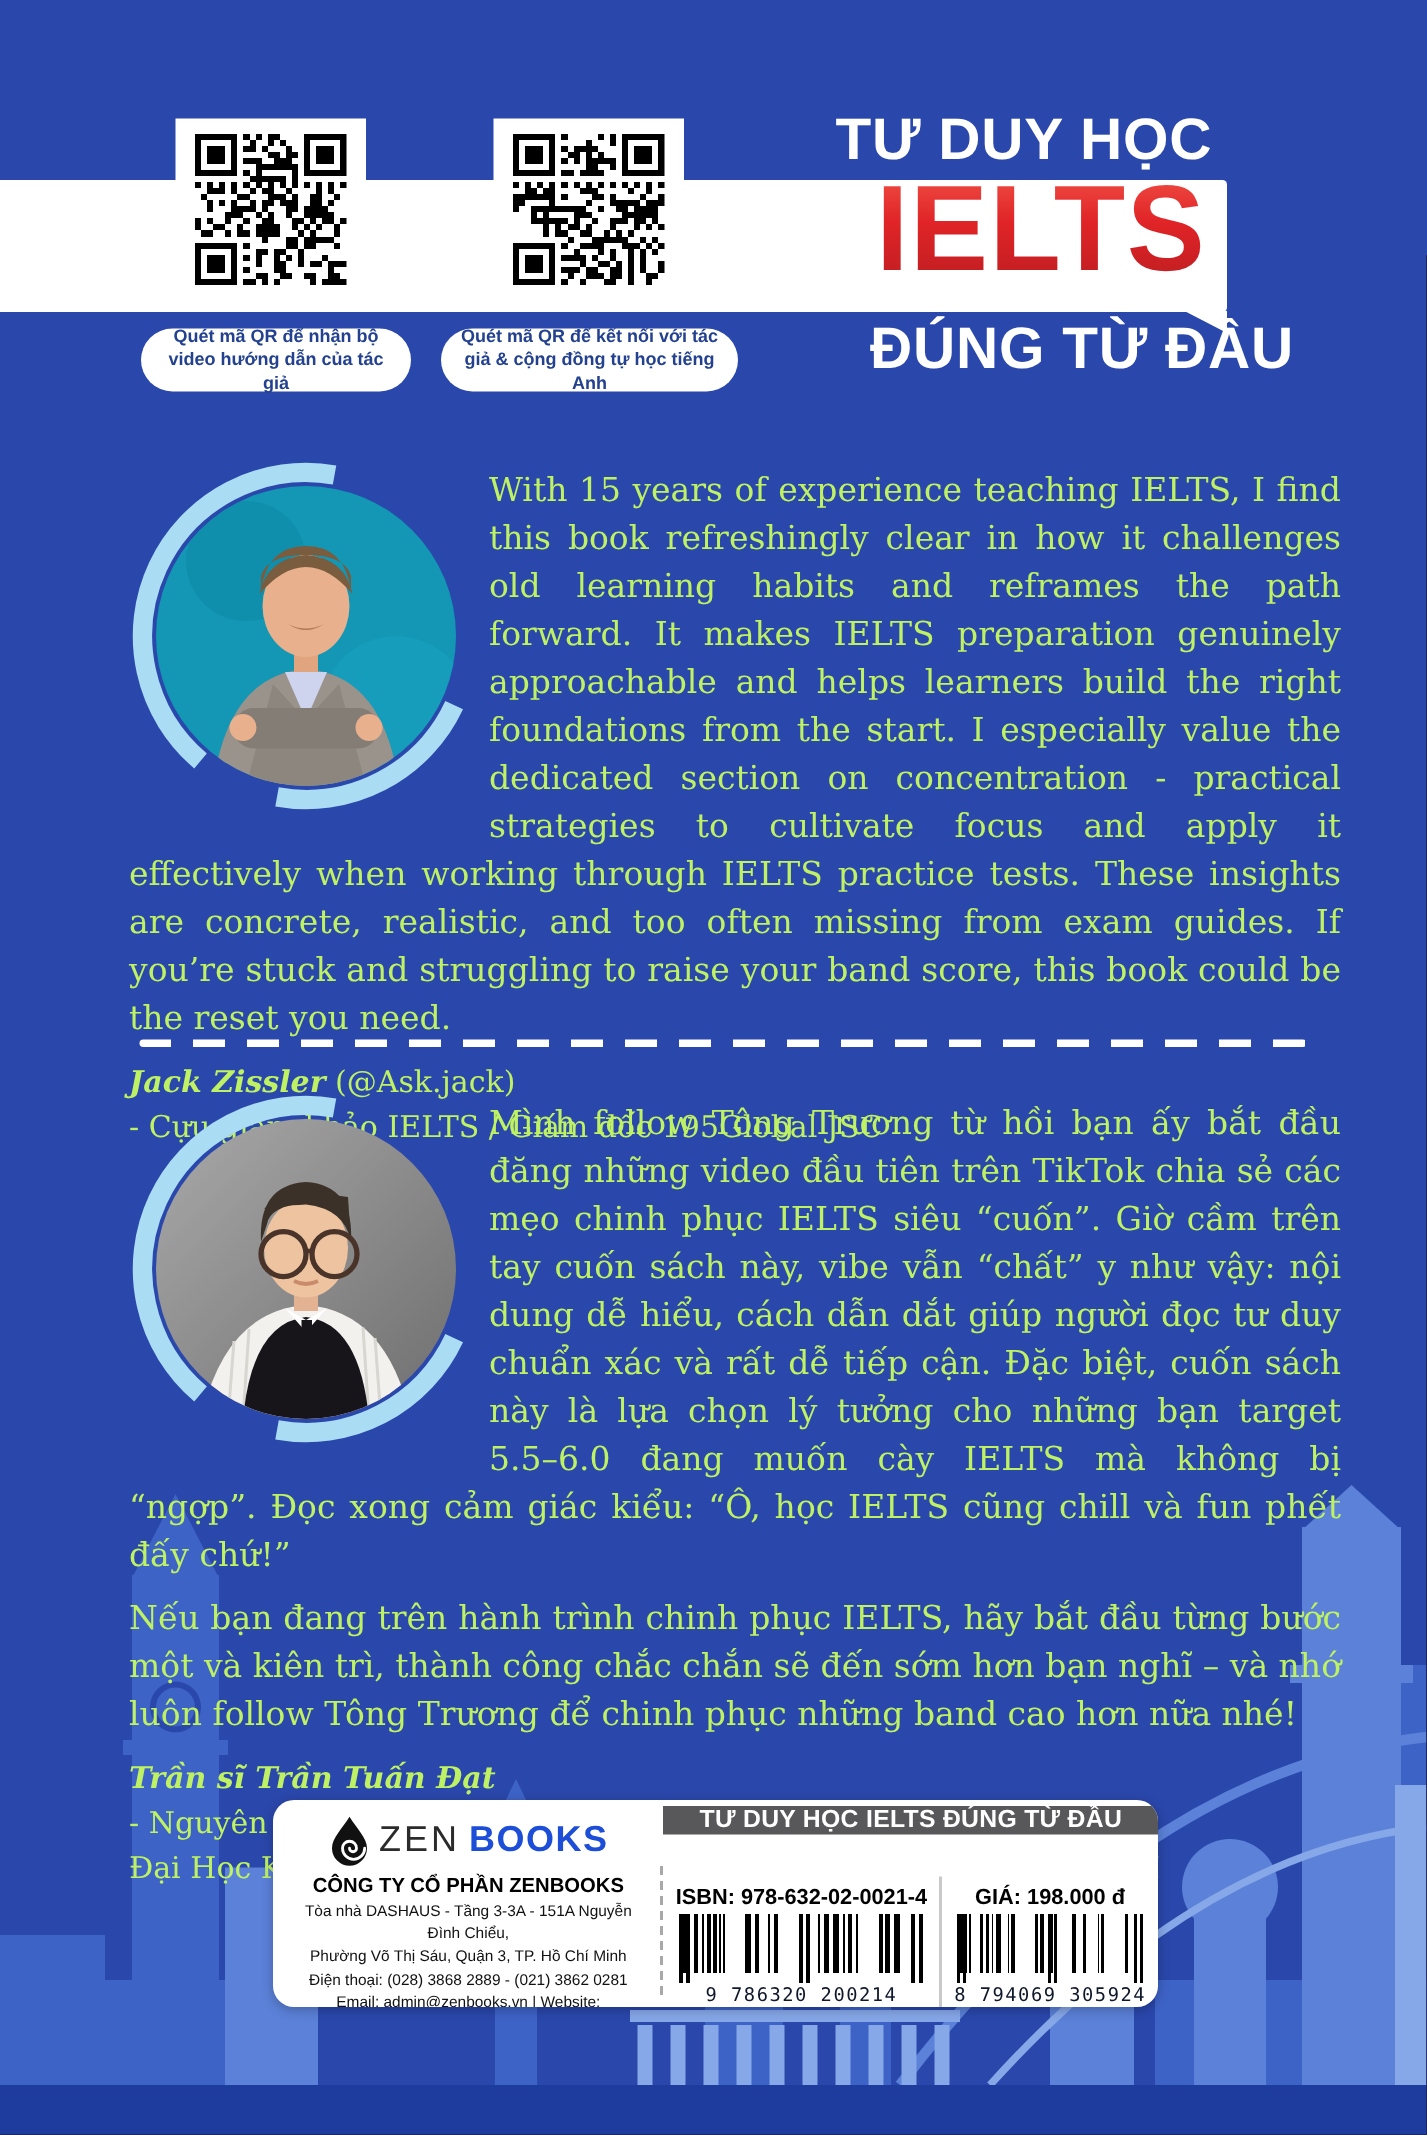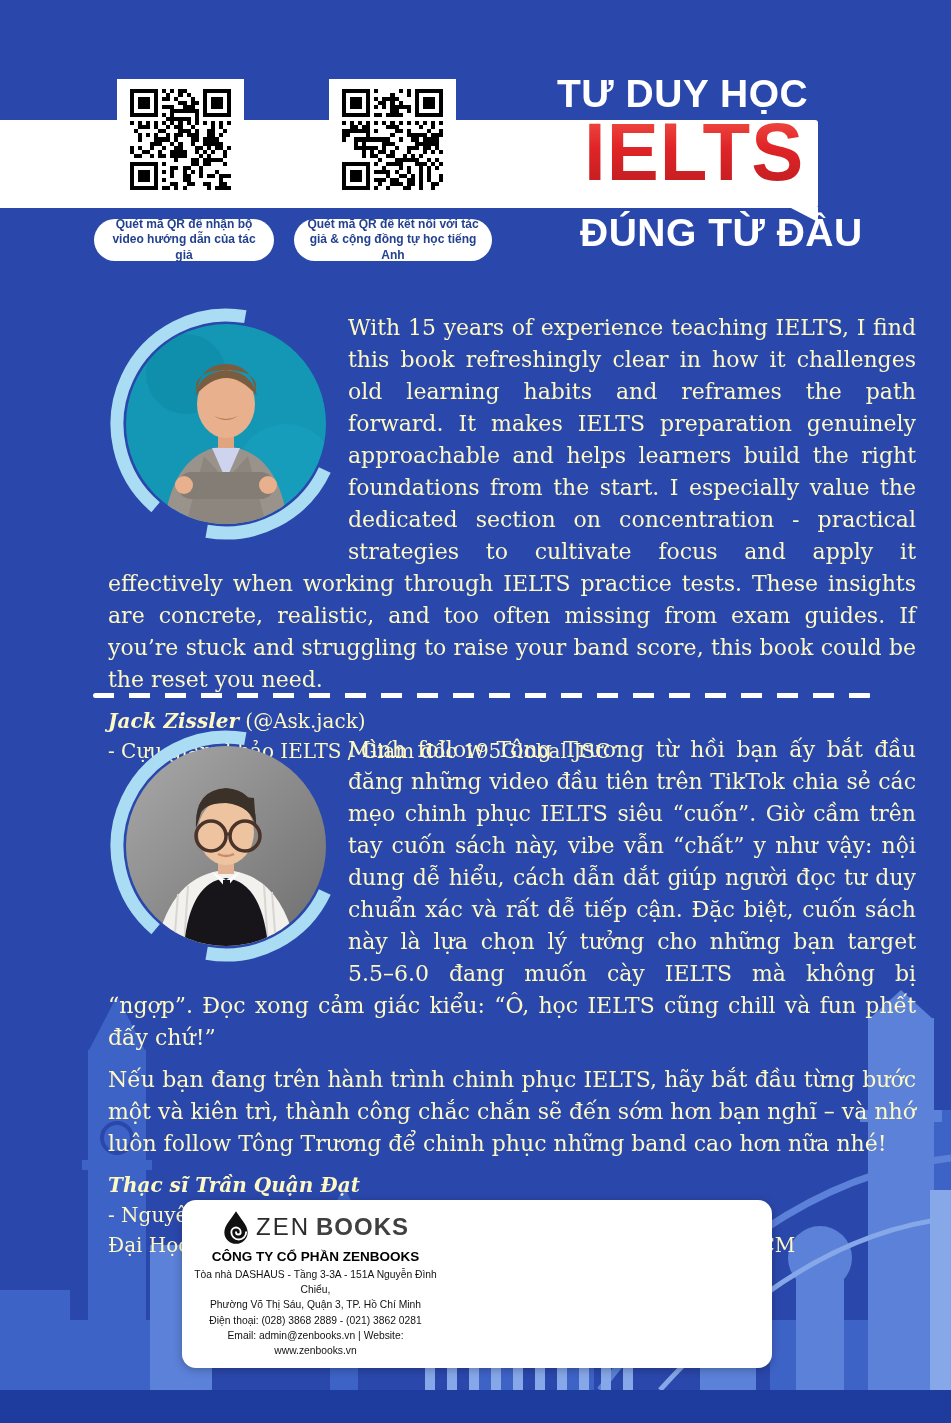--- a/index.html
+++ b/index.html
@@ -25,43 +25,43 @@
             letter-spacing:.5px;white-space:nowrap;}
   .title-ielts{position:absolute;left:584px;top:113px;z-index:3;font-size:78px;font-weight:bold;
             letter-spacing:1px;color:#e2282b;line-height:1;transform:scaleY(1.04);}
   @supports (-webkit-background-clip:text){
     .title-ielts{background:linear-gradient(180deg,#f25247 0%,#e02427 45%,#bd1d21 100%);
                  -webkit-background-clip:text;background-clip:text;color:transparent;}
   }
   .title-l3{position:absolute;left:580px;top:211px;z-index:3;color:#ffffff;font-size:39px;font-weight:bold;
             letter-spacing:.5px;white-space:nowrap;}
   
-  .testimonial{position:absolute;left:108px;width:808px;z-index:3;color:#fef9c3;}
+  .testimonial{position:absolute;left:86px;width:808px;z-index:3;color:#bef264;}
   .t1{top:306px;} .t2{top:728px;}
   .photo-float{float:left;width:240px;height:246px;margin-right:0;}
   .photo-wrap{position:relative;width:236px;height:236px;}
   .arc-svg{position:absolute;left:0;top:0;}
   .photo-circle{position:absolute;left:18px;top:18px;width:200px;height:200px;border-radius:50%;overflow:hidden;}
   .quote{margin:0;font-family:"DejaVu Serif",serif;font-size:22px;line-height:32px;text-align:justify;}
   .quote.pad-top{padding-top:6px;}
   .quote2{margin:10px 0 0 0;clear:both;font-family:"DejaVu Serif",serif;font-size:22px;line-height:32px;text-align:justify;}
   .attribution{clear:both;margin-top:10px;text-align:left;font-family:"DejaVu Serif",serif;font-size:20px;line-height:30px;}
   .attribution .name{font-weight:bold;font-style:italic;}
   .divider{position:absolute;left:93px;top:693px;width:778px;height:5px;z-index:3;border-radius:3px;
            background:repeating-linear-gradient(90deg,#fff 0 21px,transparent 21px 36px);}
   
   .skyline{position:absolute;left:0;bottom:33px;width:951px;height:400px;z-index:1;}
   .footer-bar{position:absolute;left:0;bottom:0;width:100%;height:33px;background:#1d3c9e;z-index:4;}
   
-  .label-box{position:absolute;left:182px;top:1200px;width:590px;height:168px;background:#fff;z-index:5;
-             border-radius:14px;overflow:hidden;box-shadow:0 2px 8px rgba(0,0,0,.25);display:flex;flex-direction:column;}
+  .label-box{position:absolute;left:182px;top:1200px;width:590px;height:138px;background:#fff;z-index:5;
+             border-radius:14px;overflow:hidden;box-shadow:0 2px 8px rgba(0,0,0,.25);display:flex;}
   .pub-col{width:265px;box-sizing:border-box;padding:8px 10px 4px 12px;text-align:center;color:#000;}
   .logo-row{display:flex;align-items:center;justify-content:center;gap:6px;height:38px;}
   .logo-zen{font-size:24px;color:#2b2b2b;letter-spacing:2px;}
-  .logo-books{font-size:24px;font-weight:bold;color:#404040;letter-spacing:1px;}
+  .logo-books{font-size:24px;font-weight:bold;color:#1d4ed8;letter-spacing:1px;}
   .pub-company{font-size:13.5px;font-weight:bold;margin-top:3px;}
   .pub-line{font-size:10.3px;line-height:1.42;margin-top:1px;color:#111;}
   .pub-line.first{margin-top:4px;}
   .vdash{width:0;border-left:2px dashed #a8a8a8;margin:44px 0 8px 0;}
   .sales-col{flex:1;display:flex;flex-direction:column;box-sizing:border-box;gap:28px;}
   .sales-title{margin-top:4px;height:37px;background:#58585a;color:#fff;display:flex;align-items:center;
                justify-content:center;font-size:16.5px;font-weight:bold;letter-spacing:.2px;white-space:nowrap;}
   .sales-body{flex:1;display:flex;}
   .sales-cell{flex:1;display:flex;flex-direction:column;align-items:center;padding:4px 8px 6px 8px;}
   .sales-cell.left{border-right:2px solid #c9c9c9;}
@@ -620,21 +620,21 @@
             <circle cx="119" cy="90" r="15" fill="none" stroke="#4a342a" stroke-width="3.5"></circle>
             <line x1="100" y1="88" x2="104" y2="88" stroke="#4a342a" stroke-width="3"></line>
             <path d="M92 108 Q100 112 108 108" stroke="#c98b6b" stroke-width="2.5" fill="none"></path>
           </svg>
         </div>
       </div>
     </div>
     <p class="quote pad-top">Mình follow Tông Trương từ hồi bạn ấy bắt đầu đăng những video đầu tiên trên TikTok chia sẻ các mẹo chinh phục IELTS siêu “cuốn”. Giờ cầm trên tay cuốn sách này, vibe vẫn “chất” y như vậy: nội dung dễ hiểu, cách dẫn dắt giúp người đọc tư duy chuẩn xác và rất dễ tiếp cận. Đặc biệt, cuốn sách này là lựa chọn lý tưởng cho những bạn target 5.5–6.0 đang muốn cày IELTS mà không bị “ngợp”. Đọc xong cảm giác kiểu: “Ô, học IELTS cũng chill và fun phết đấy chứ!”</p>
     <p class="quote2">Nếu bạn đang trên hành trình chinh phục IELTS, hãy bắt đầu từng bước một và kiên trì, thành công chắc chắn sẽ đến sớm hơn bạn nghĩ – và nhớ luôn follow Tông Trương để chinh phục những band cao hơn nữa nhé!</p>
     <div class="attribution">
-      <span class="name">Thạc sĩ Trần Quận Đạt</span><br>
+      <span class="name">Trần sĩ Trần Tuấn Đạt</span><br>
       <span>- Nguyên Phó Trưởng Khoa Quan Hệ Quốc Tế,</span><br>
       <span>Đại Học Khoa Học Xã Hội và Nhân Văn, Đại Học Quốc Gia TP. HCM</span>
     </div>
   </div>
 
   <div class="label-box">
     <div class="pub-col">
       <div class="logo-row">
         <svg viewBox="0 0 36 44" width="28" height="35">
           <path d="M18 1 C12 11 3 19 3 28 a15 15 0 0 0 30 0 C33 19 24 11 18 1 Z" fill="#111"></path>

